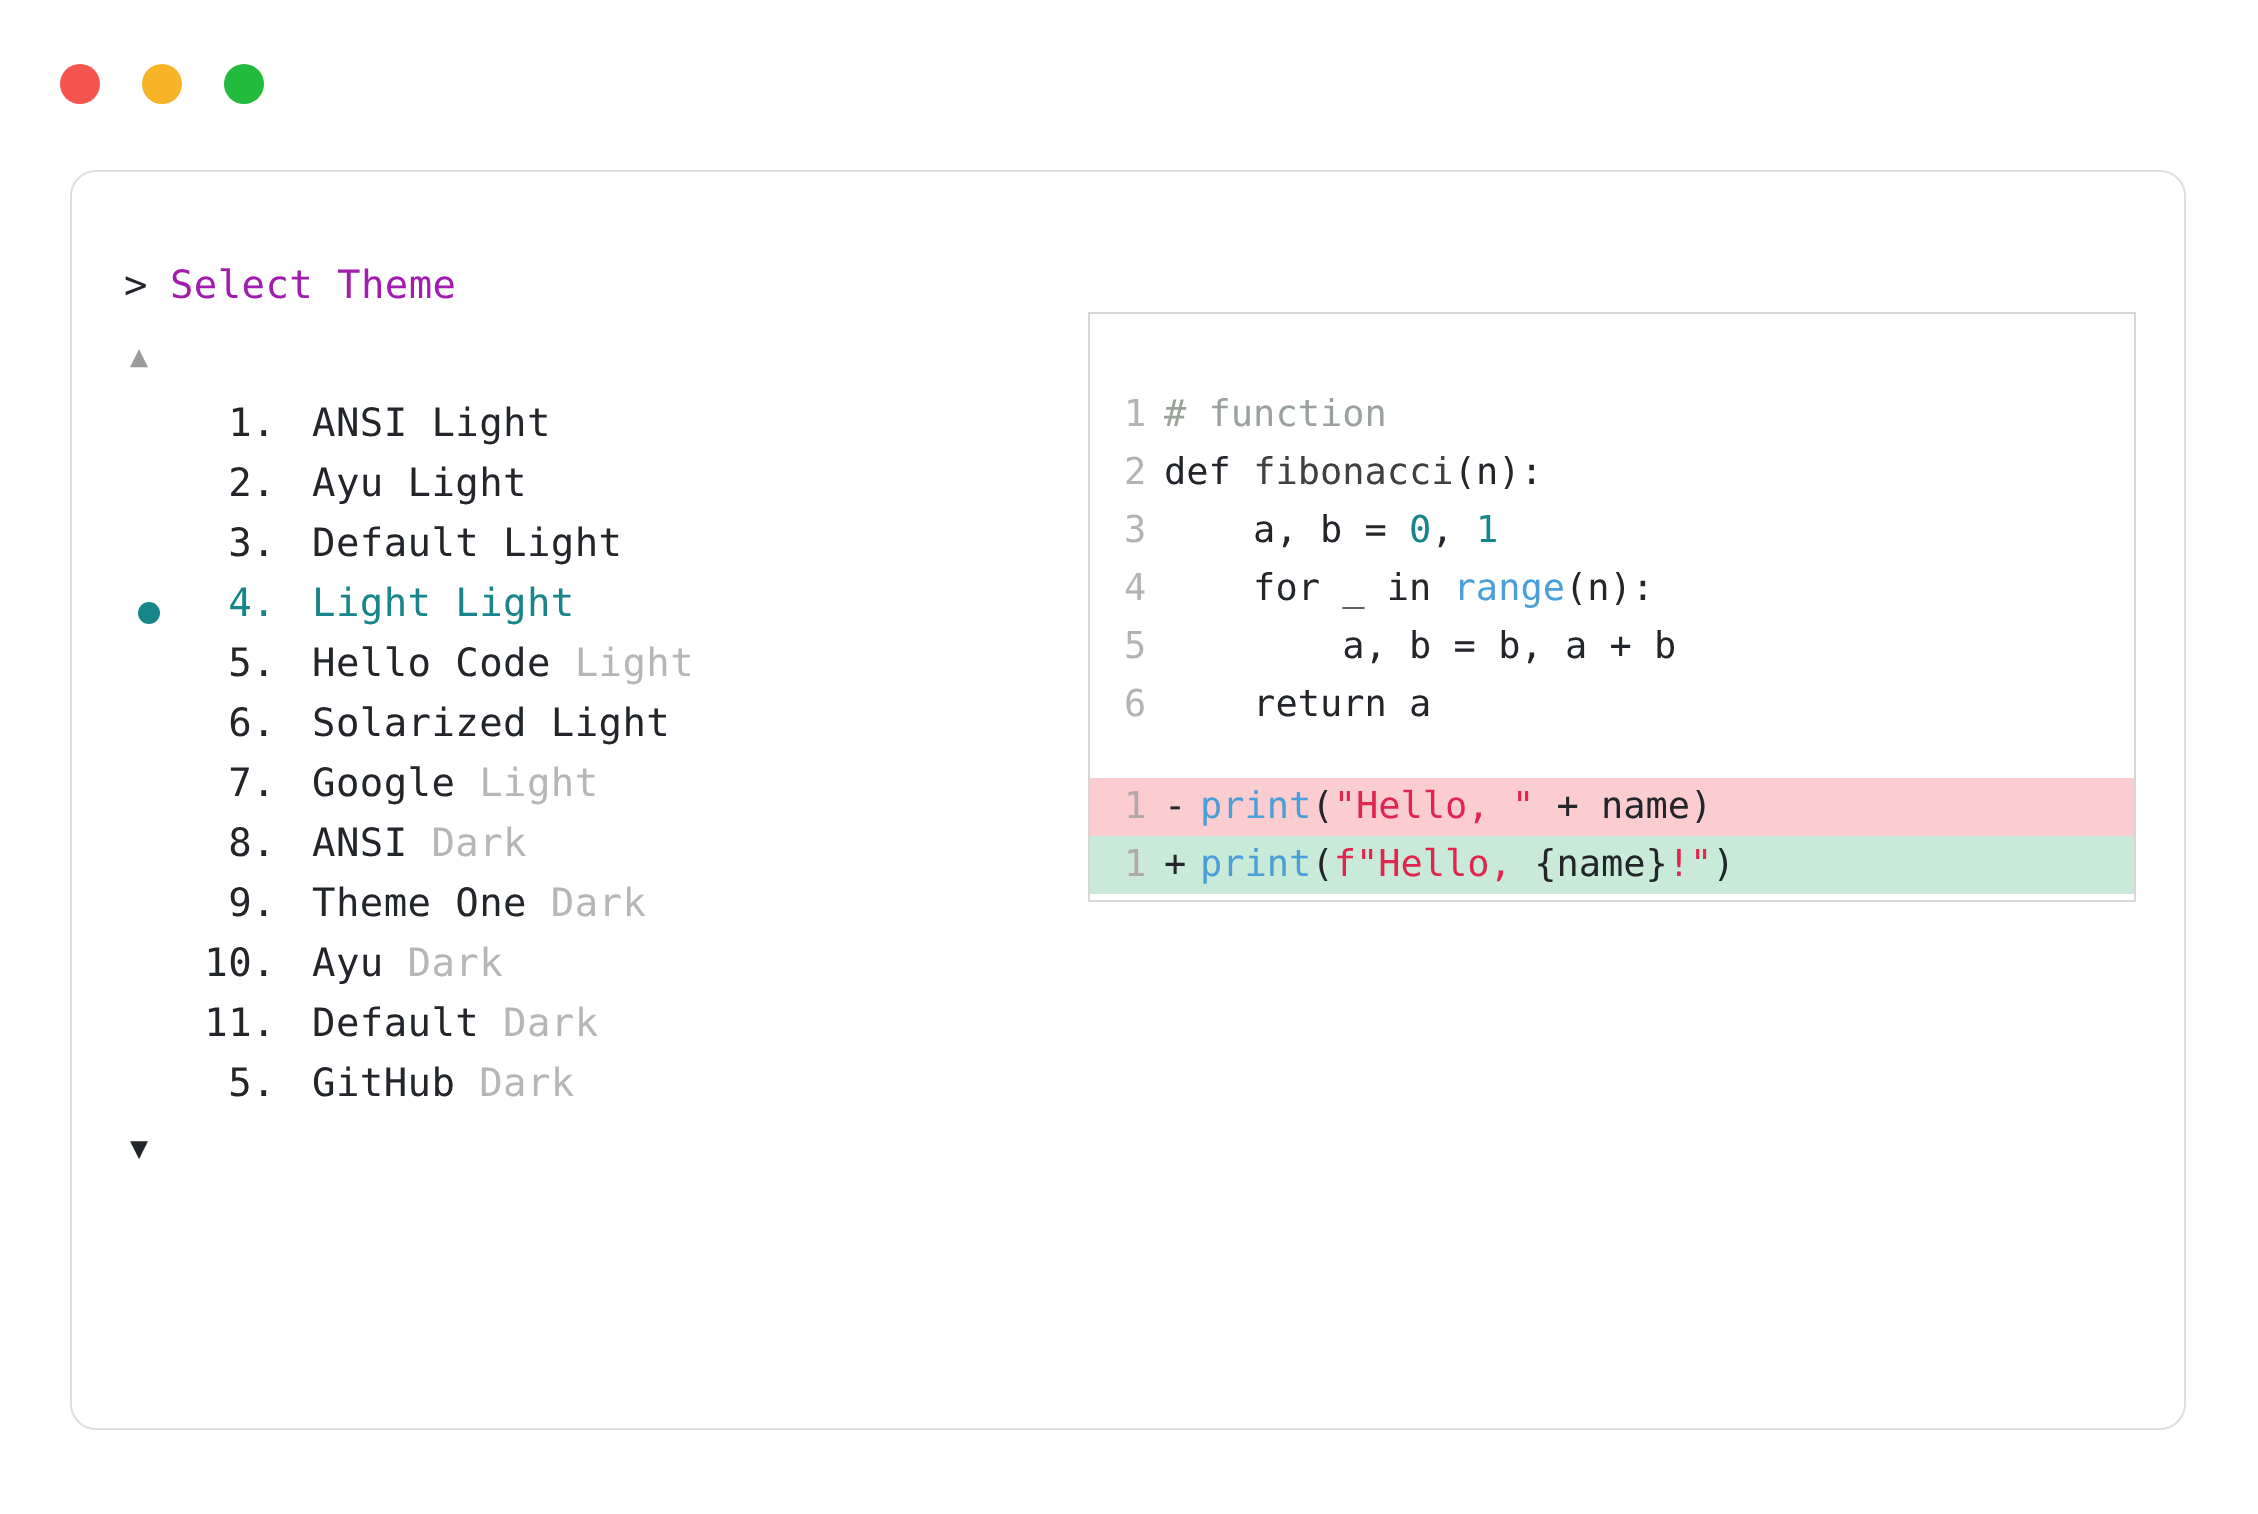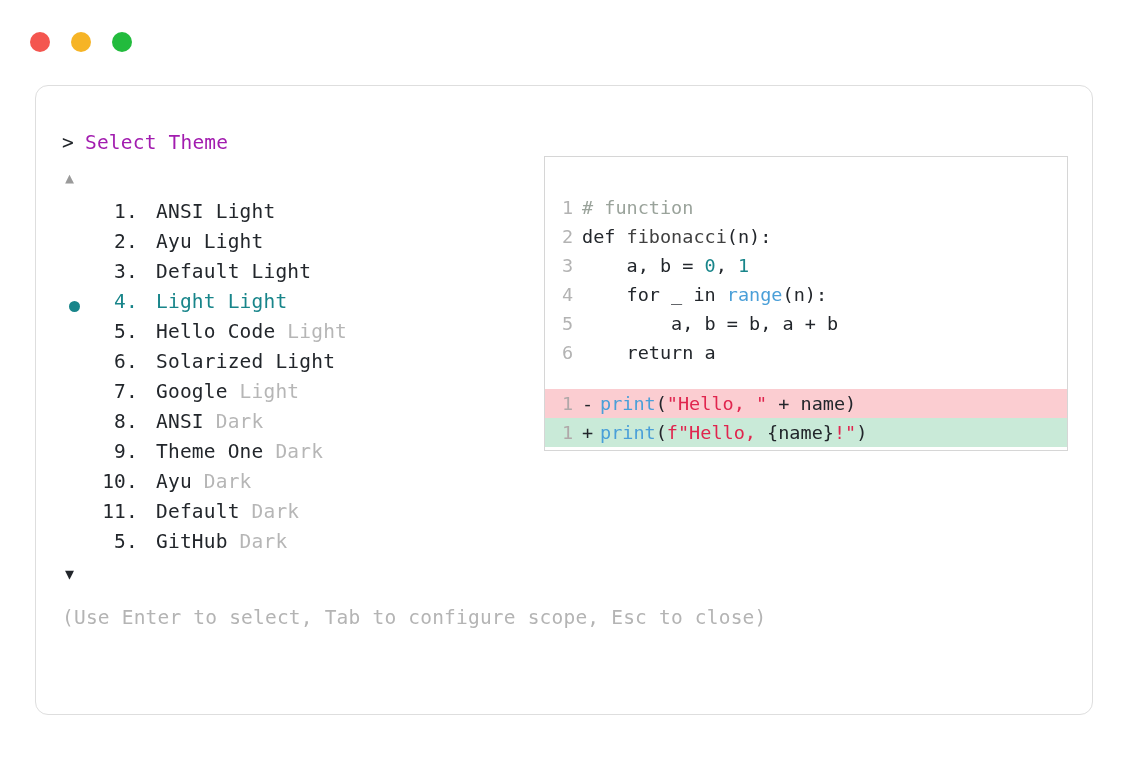--- a/index.html
+++ b/index.html
@@ -141,21 +141,20 @@
             <div class="theme-row"><span class="row-num">9.</span><span class="row-dot"> </span><span class="row-name">Theme One</span><span> </span><span class="row-variant variant-muted">Dark</span></div>
             <div class="theme-row"><span class="row-num">10.</span><span class="row-dot"> </span><span class="row-name">Ayu</span><span> </span><span class="row-variant variant-muted">Dark</span></div>
             <div class="theme-row"><span class="row-num">11.</span><span class="row-dot"> </span><span class="row-name">Default</span><span> </span><span class="row-variant variant-muted">Dark</span></div>
             <div class="theme-row"><span class="row-num">5.</span><span class="row-dot"> </span><span class="row-name">GitHub</span><span> </span><span class="row-variant variant-muted">Dark</span></div>
           </div>
 
         <div class="arrow down">▼</div>
 
       </div>
 
-      <div class="hint">(Use Enter to select, Tab to configure scope, Esc to close)</div>
 
       <div class="right">
         <div class="preview-box">
           <div class="code" id="code-block"><div class="code-line"><span class="ln">1</span><span class="code-text"><span class="c-comment"># function</span></span></div><div class="code-line"><span class="ln">2</span><span class="code-text"><span class="c-kw">def </span><span class="c-fn">fibonacci</span><span class="c-punct">(n):</span></span></div><div class="code-line"><span class="ln">3</span><span class="code-text"><span class="c-plain">    a, b = </span><span class="c-num">0</span><span class="c-plain">, </span><span class="c-num">1</span></span></div><div class="code-line"><span class="ln">4</span><span class="code-text"><span class="c-plain">    for _ in </span><span class="c-builtin">range</span><span class="c-punct">(n):</span></span></div><div class="code-line"><span class="ln">5</span><span class="code-text"><span class="c-plain">        a, b = b, a + b</span></span></div><div class="code-line"><span class="ln">6</span><span class="code-text"><span class="c-plain">    return a</span></span></div><div class="spacer"></div><div class="diff-line del"><span class="ln">1</span><span class="diff-sign">-</span><span class="code-text"><span class="c-builtin">print</span><span class="c-punct">(</span><span class="c-str">"Hello, "</span><span class="c-plain"> + name)</span></span></div><div class="diff-line add"><span class="ln">1</span><span class="diff-sign">+</span><span class="code-text"><span class="c-builtin">print</span><span class="c-punct">(</span><span class="c-str">f"Hello, </span><span class="c-plain">{name}</span><span class="c-str">!"</span><span class="c-punct">)</span></span></div></div>
         </div>
       </div>
 
     </div>
   </div>
 </div>

